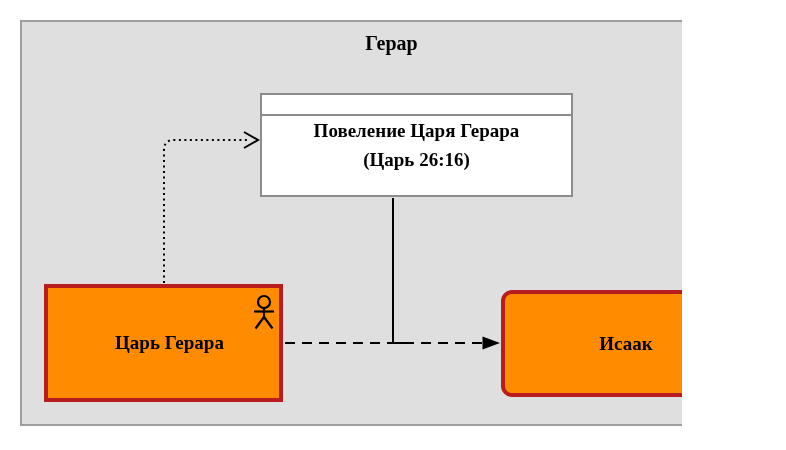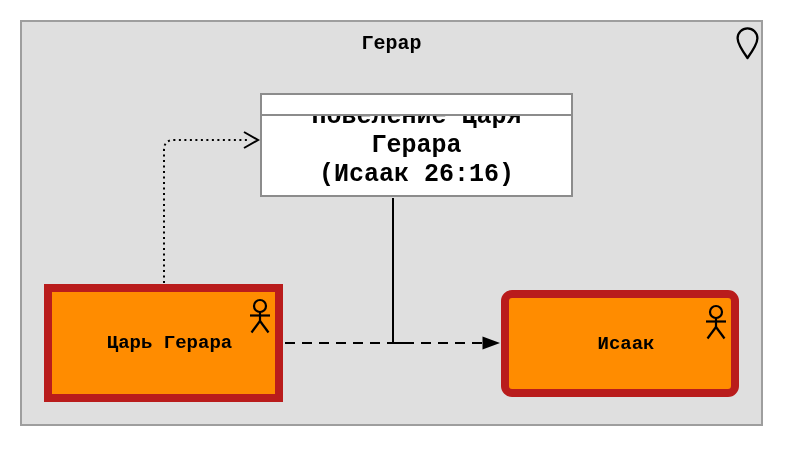--- a/index.html
+++ b/index.html
@@ -1,21 +1,21 @@
 <!DOCTYPE html>
 <html><head>
 <meta charset="utf-8">
 <style>
   html, body { margin: 0; padding: 0; background: #ffffff; }
   .stage {
     position: relative;
-    width: 786px;
+    width: 682px;
     height: 450px;
     background: #ffffff;
-    font-family: Liberation Mono, monospace;
+    font-family: Liberation Serif, serif;
     overflow: hidden;
   }
   .container-box {
     position: absolute;
     left: 20px; top: 20px;
     width: 743px; height: 406px;
     background: #dfdfdf;
     border: 2px solid #9e9e9e;
     box-sizing: border-box;
   }
@@ -46,34 +46,34 @@
     text-align: center;
     color: #000000;
     font-weight: bold;
   }
   .node-command {
     left: 260px; top: 93px;
     width: 313px; height: 104px;
     background: #ffffff;
     border: 2px solid #8c8c8c;
     flex-direction: column;
-    font-size: 25px;
+    font-size: 19px;
     line-height: 29px;
   }
   .node-command-header {
     position: absolute;
     left: 0; top: 0;
     width: 100%; height: 21px;
     border-bottom: 2px solid #8c8c8c;
     box-sizing: border-box;
     background: #ffffff;
   }
   .node-actor {
     background: #ff8c00;
-    border: 8px solid #b91c1c;
+    border: 4px solid #b91c1c;
     font-size: 19px;
     padding-left: 12px;
   }
   .node-king {
     left: 44px; top: 284px;
     width: 239px; height: 118px;
   }
   .node-isaac {
     left: 501px; top: 290px;
     width: 238px; height: 107px; border-radius: 11px;
@@ -108,21 +108,21 @@
 
     <g>
       <path d="M 285 343 L 483 343" fill="none" stroke-width="2" stroke-dasharray="10 7" stroke="#000000"></path>
       <polygon points="500,343 482.5,336.5 482.5,349.5" fill="#000000"></polygon>
     </g>
   </svg>
 
   <div class="node node-command">
     <div class="node-command-header"></div>
     <div>Повеление Царя Герара</div>
-    <div>(Исаак 26:16)</div>
+    <div>(Царь 26:16)</div>
   </div>
 
   <div class="node node-actor node-king">
     <span>Царь Герара</span>
     <svg class="actor-icon" width="22" height="36" viewBox="0 0 22 36">
       <circle cx="11" cy="8" r="6" fill="none" stroke="#000000" stroke-width="2.2"></circle>
       <line x1="11" y1="14" x2="11" y2="23" stroke="#000000" stroke-width="2.2"></line>
       <line x1="1" y1="17.5" x2="21" y2="17.5" stroke="#000000" stroke-width="2.2"></line>
       <line x1="11" y1="23" x2="2.5" y2="34.5" stroke="#000000" stroke-width="2.2"></line>
       <line x1="11" y1="23" x2="19.5" y2="34.5" stroke="#000000" stroke-width="2.2"></line>

